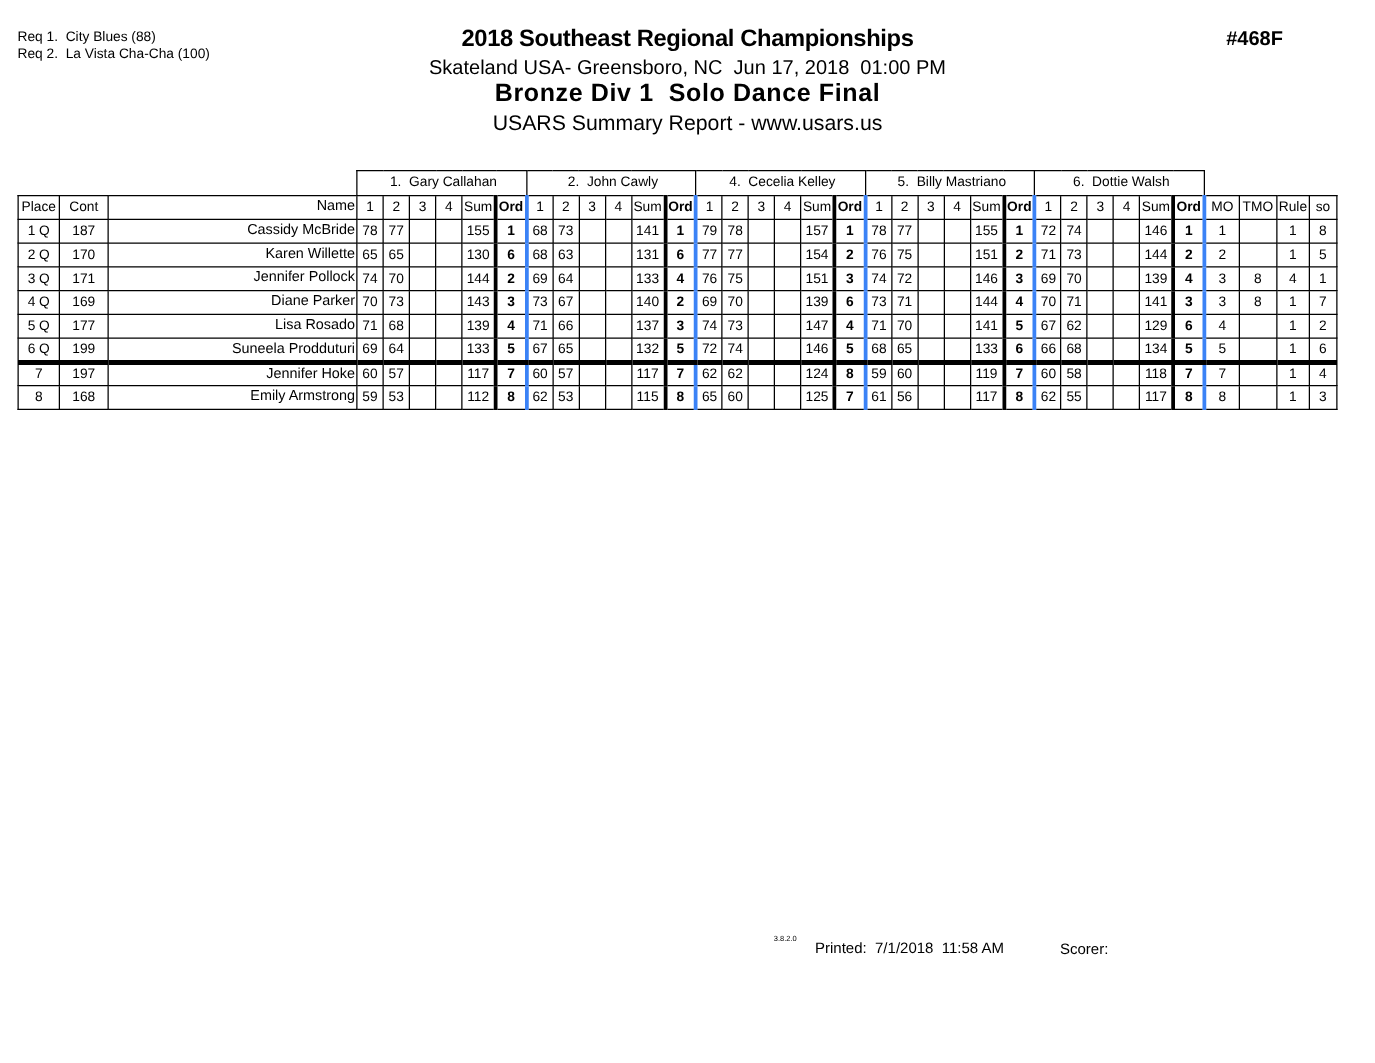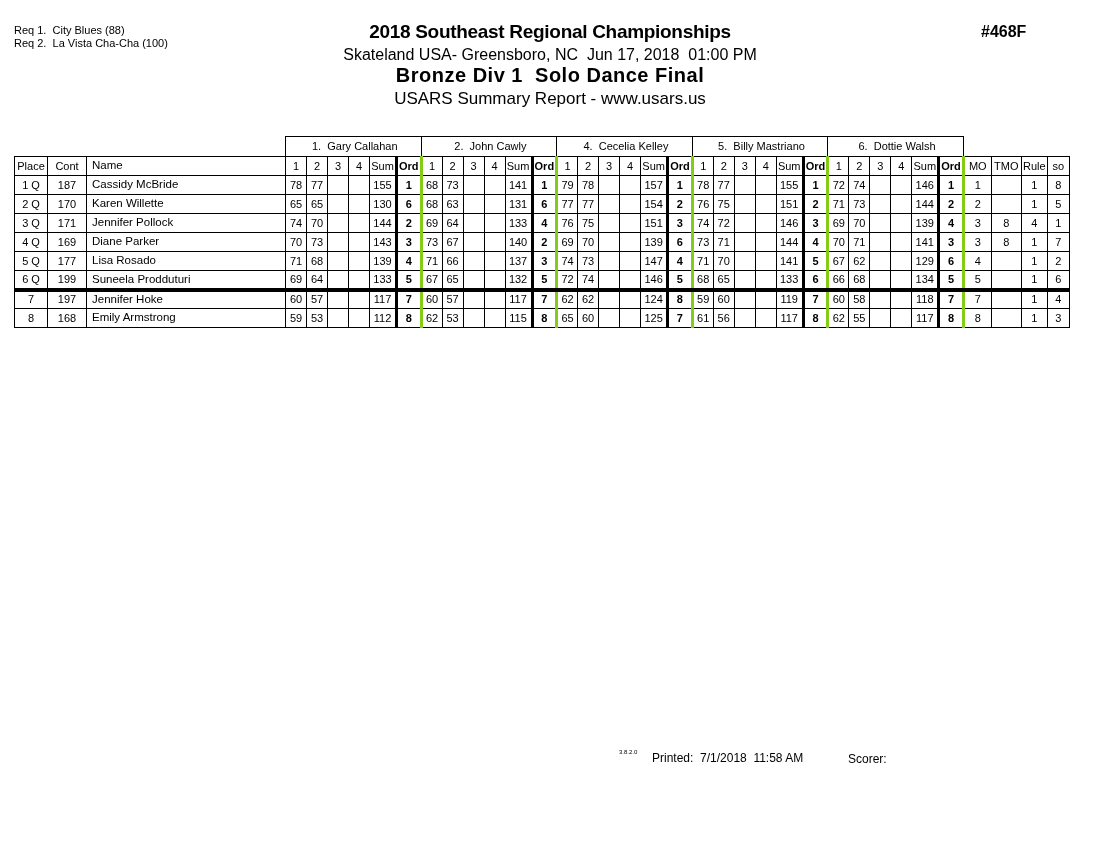--- a/index.html
+++ b/index.html
@@ -21,22 +21,22 @@
   .results{left:14px;top:136px;}
   table{border-collapse:collapse;table-layout:fixed;}
   td,th{
     border:1px solid #000;height:19px;padding:0 1px;overflow:hidden;
     font-size:11px;font-weight:normal;text-align:center;line-height:1;
     box-sizing:border-box;
   }
   tr.judge-row td{height:20px;}
   .nob{border:none;}
   .judge-box{text-align:center;padding-left:4px;}
-  .name-cell{text-align:left;padding-left:5px;font-size:11.5px;}
-  .ord{border-left:3px solid #000;border-right:3px solid #84cc16;font-weight:bold;text-align:center;}
+  .name-cell{text-align:right;padding-left:5px;font-size:11.5px;}
+  .ord{border-left:3px solid #000;border-right:3px solid #3b82f6;font-weight:bold;text-align:center;}
   .b{font-weight:normal;}
   tr.sep td{border-top:4px solid #000;}
   
   .f-version{left:619px;top:749px;font-size:6px;}
   .f-printed{left:652px;top:751px;font-size:12px;}
   .f-scorer{left:848px;top:752px;font-size:12px;}
 </style>
 </head>
 <body>
 

